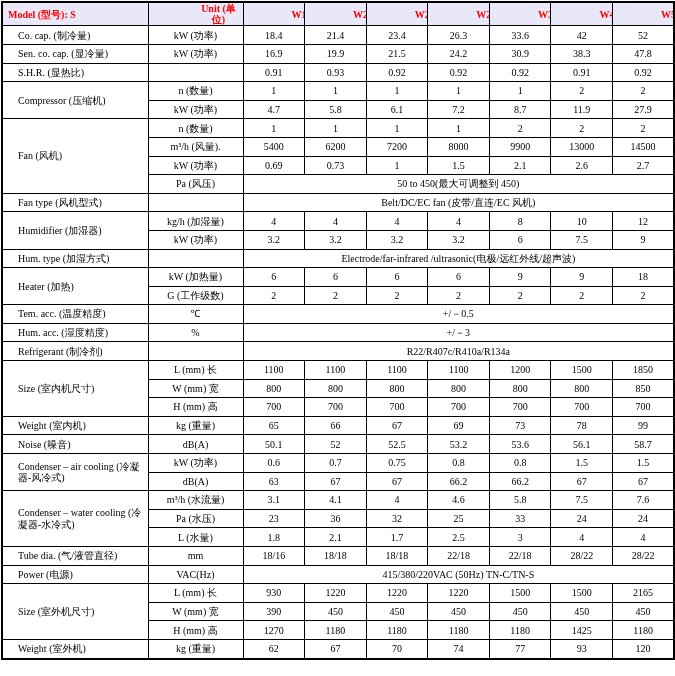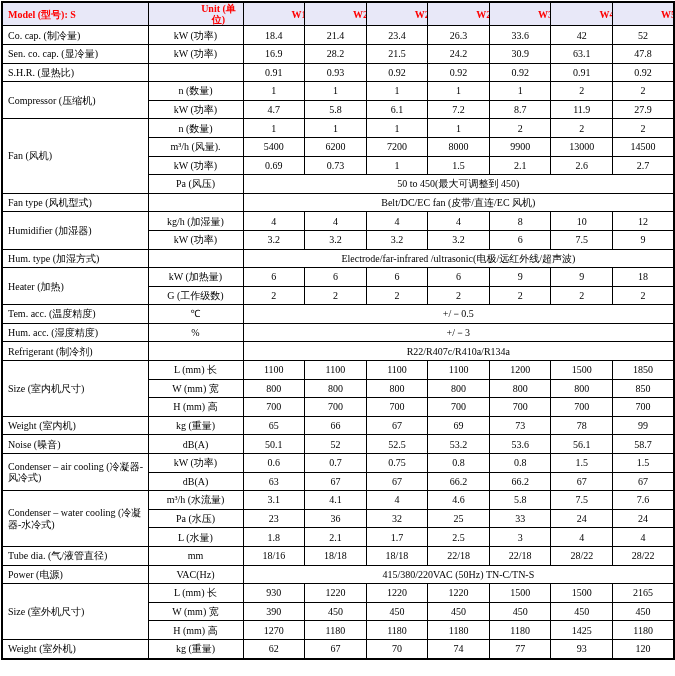--- a/index.html
+++ b/index.html
@@ -39,21 +39,21 @@
     height: 21px;
     text-align: center;
     padding-left: 48px;
   }
   .spec-table th.model-header {
     text-align: left;
     padding-left: 5px;
   }
   .spec-table td.label-cell {
     text-align: left;
-    padding-left: 5px;
+    padding-left: 15px;
   }
   .spec-table td.unit-cell,
   .spec-table td.value-cell,
   .spec-table td.span-cell {
     text-align: center;
   }
   col.c-label { width: 146px; }
   col.c-unit  { width: 95px; }
   col.c-val   { width: 61.6px; }
 </style>
@@ -95,25 +95,25 @@
           <td class="value-cell">23.4</td>
           <td class="value-cell">26.3</td>
           <td class="value-cell">33.6</td>
           <td class="value-cell">42</td>
           <td class="value-cell">52</td>
         </tr>
         <tr>
           <td class="label-cell" rowspan="1">Sen. co. cap. (显冷量)</td>
           <td class="unit-cell">kW (功率)</td>
           <td class="value-cell">16.9</td>
-          <td class="value-cell">28.2</td>
+          <td class="value-cell">19.9</td>
           <td class="value-cell">21.5</td>
           <td class="value-cell">24.2</td>
           <td class="value-cell">30.9</td>
-          <td class="value-cell">63.1</td>
+          <td class="value-cell">38.3</td>
           <td class="value-cell">47.8</td>
         </tr>
         <tr>
           <td class="label-cell" rowspan="1">S.H.R. (显热比)</td>
           <td class="unit-cell"></td>
           <td class="value-cell">0.91</td>
           <td class="value-cell">0.93</td>
           <td class="value-cell">0.92</td>
           <td class="value-cell">0.92</td>
           <td class="value-cell">0.92</td>

